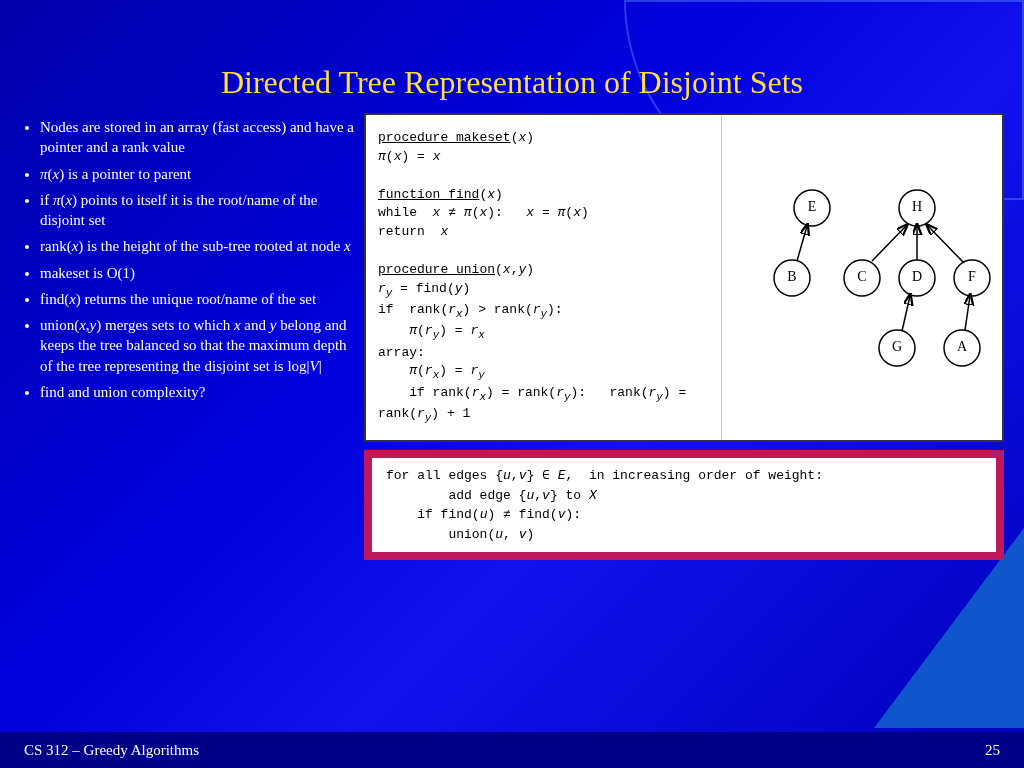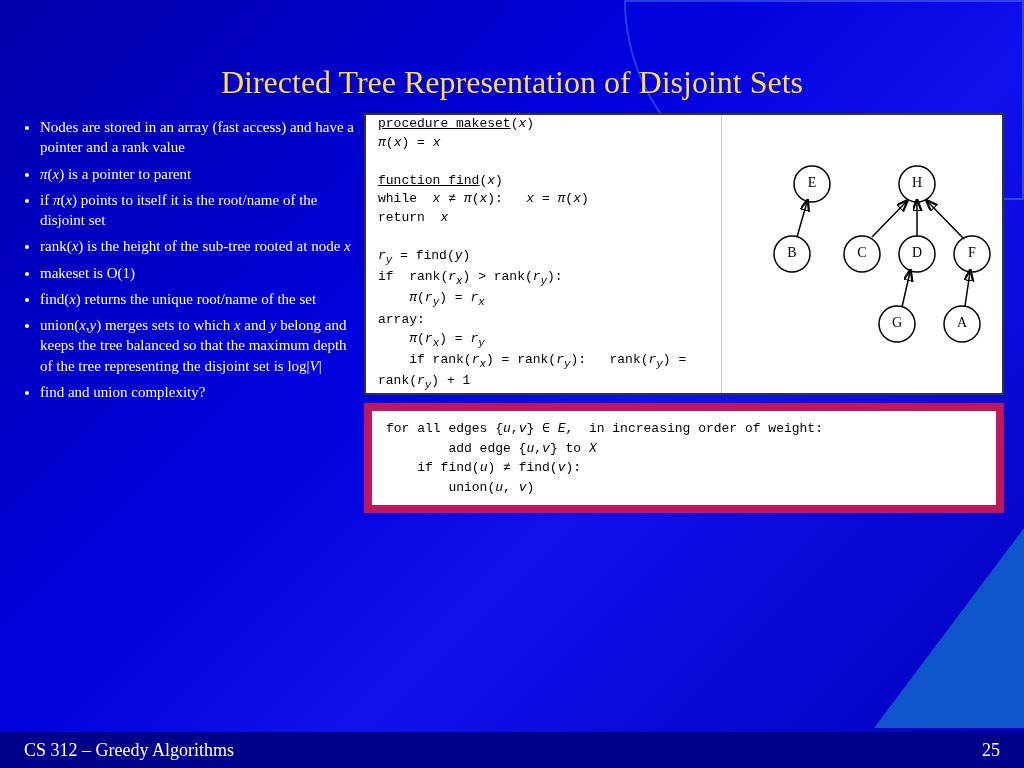--- a/index.html
+++ b/index.html
@@ -100,21 +100,21 @@
     
     .code-diagram-area {
       display: flex;
       gap: 0;
       background: white;
       border: 2px solid #333;
     }
 
     
     .code-panel {
-      padding: 0 12px;
+      padding: 14px 12px;
       font-family: 'Courier New', monospace;
       font-size: 13px;
       line-height: 1.45;
       background: white;
       color: black;
       flex: 1;
       border-right: 1px solid #ccc;
     }
 
     .code-panel .underline {
@@ -144,21 +144,21 @@
 
     
     .footer {
       background: #000088;
       height: 36px;
       display: flex;
       align-items: center;
       justify-content: space-between;
       padding: 0 24px;
       color: white;
-      font-size: 18px;
+      font-size: 15px;
       font-family: 'Times New Roman', serif;
     }
 
     
     .diagram-svg circle {
       fill: white;
       stroke: black;
       stroke-width: 1.5;
     }
     .diagram-svg text {
@@ -212,20 +212,23 @@
             <span class="underline">procedure makeset</span>(<em>x</em>)
           </div>
           <div><em>π</em>(<em>x</em>) = <em>x</em></div>
           <br>
           <div>
             <span class="underline">function find</span>(<em>x</em>)
           </div>
           <div>while &nbsp;<em>x</em> ≠ <em>π</em>(<em>x</em>): &nbsp; <em>x</em> = <em>π</em>(<em>x</em>)</div>
           <div>return &nbsp;<em>x</em></div>
           <br>
+          <div>
+            <span class="underline">procedure union</span>(<em>x</em>,<em>y</em>)
+          </div>
           <div><em>r<sub>y</sub></em> = find(<em>y</em>)</div>
           <div>if &nbsp;rank(<em>r<sub>x</sub></em>) &gt; rank(<em>r<sub>y</sub></em>):</div>
           <div>&nbsp;&nbsp;&nbsp;&nbsp;<em>π</em>(<em>r<sub>y</sub></em>) = <em>r<sub>x</sub></em></div>
           <div>array:</div>
           <div>&nbsp;&nbsp;&nbsp;&nbsp;<em>π</em>(<em>r<sub>x</sub></em>) = <em>r<sub>y</sub></em></div>
           <div>&nbsp;&nbsp;&nbsp;&nbsp;if rank(<em>r<sub>x</sub></em>) = rank(<em>r<sub>y</sub></em>): &nbsp; rank(<em>r<sub>y</sub></em>) = rank(<em>r<sub>y</sub></em>) + 1</div>
         </div>
 
         <div class="diagram-panel">
           <svg class="diagram-svg" width="260" height="220" viewBox="0 0 260 220">

